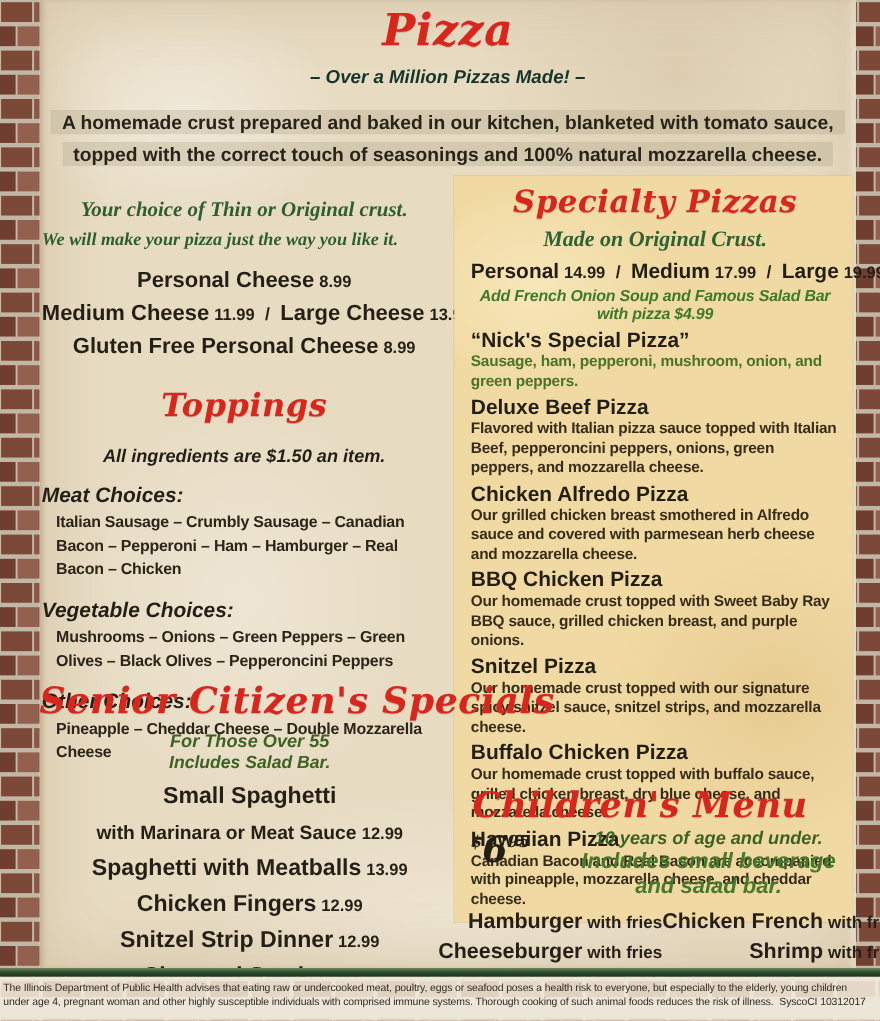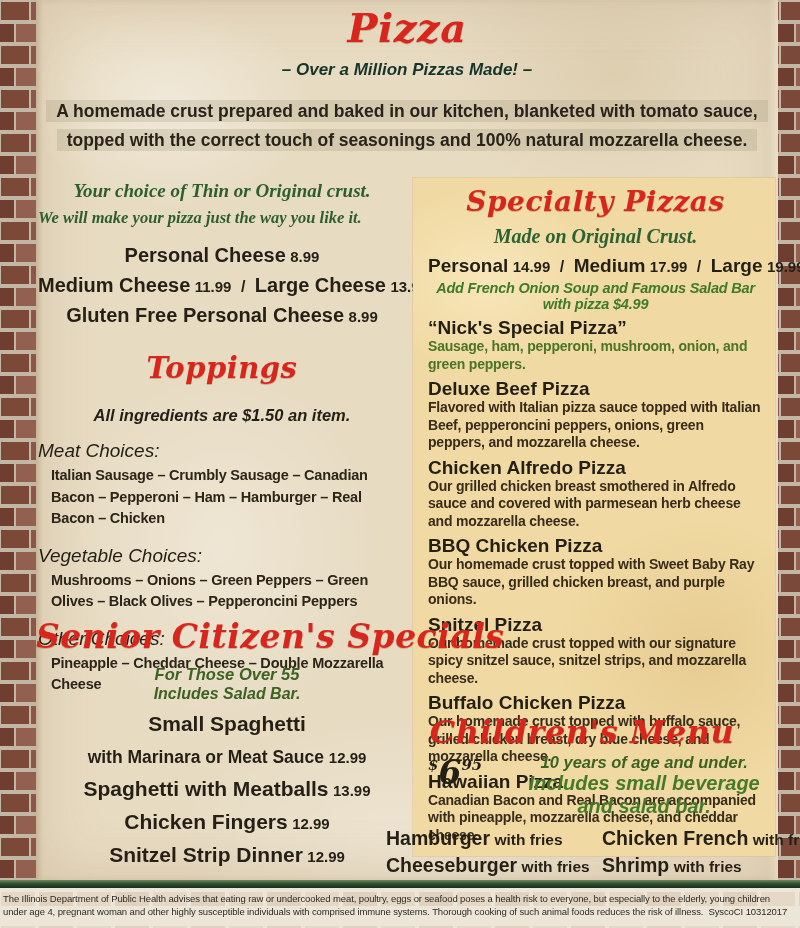--- a/index.html
+++ b/index.html
@@ -48,26 +48,26 @@
   .crust-sub  { font-family:"Liberation Serif", serif; font-weight:bold; font-style:italic; font-size:16.5px; color:#2c5e2e; text-align:left; margin-top:6px; }
   .price-row { text-align:center; margin-top:7px; color:#251f15; font-weight:bold; white-space:nowrap; }
   .price-row.first { margin-top:16px; }
   .item-name { font-size:20px; }
   .item-name.lg { font-size:21px; }
   .price { font-size:15px; }
   .sep { font-size:16px; padding:0 5px; }
   .toppings-title { display:block; text-align:center; font-size:29px; margin-top:24px; }
   .toppings-note { text-align:center; margin-top:21px; font-weight:bold; font-style:italic; font-size:16.5px; color:#241f16; }
   .topping-group { margin-top:15px; }
-  .group-label { font-weight:normal; font-style:italic; font-size:19px; color:#241f16; }
+  .group-label { font-weight:bold; font-style:italic; font-size:19px; color:#241f16; }
   .group-items { margin:3px 0 0 13px; font-weight:bold; font-size:14.5px; line-height:21.5px; letter-spacing:-.2px; color:#2c2518; max-width:352px; }
 
   
   .specialty {
-    position:absolute; top:178px; left:377px; width:362px; padding:8px 12px 12px 15px;
+    position:absolute; top:160px; left:377px; width:362px; padding:8px 12px 12px 15px;
     background-color:#f0d9a2;
     background-image:
       radial-gradient(ellipse 200px 160px at 20% 15%, rgba(255,244,210,.5), rgba(255,244,210,0) 60%),
       radial-gradient(ellipse 240px 220px at 80% 70%, rgba(205,170,105,.28), rgba(205,170,105,0) 60%);
     box-shadow: 0 0 0 1px rgba(210,180,120,.35);
   }
   .spec-title { display:block; text-align:center; font-size:28px; line-height:32px; }
   .spec-sub { text-align:center; margin-top:7px; font-family:"Liberation Serif", serif; font-weight:bold; font-style:italic; font-size:20px; color:#2d6233; }
   .spec-sizes { text-align:center; margin-top:7px; color:#241f15; font-weight:bold; white-space:nowrap; }
   .spec-sizes .item-name { font-size:19px; }
@@ -89,21 +89,21 @@
   .children { position:absolute; top:714px; left:350px; width:392px; }
   .children-title { display:block; text-align:center; font-size:32px; line-height:36px; white-space:nowrap; }
   .children-head { display:flex; align-items:flex-start; margin-top:3px; padding-left:42px; }
   .kid-price { font-family:"DejaVu Serif", serif; font-weight:bold; font-style:italic; color:#241f15; white-space:nowrap; }
   .kid-price .cur { font-size:15px; vertical-align:14px; }
   .kid-price .big { font-size:33px; }
   .kid-price .cents { font-size:15px; vertical-align:14px; }
   .kid-subs { margin-left:28px; text-align:center; }
   .kid-sub1 { font-weight:bold; font-style:italic; font-size:16.5px; color:#3d6222; }
   .kid-sub2 { font-style:italic; font-weight:bold; font-size:20px; color:#467a2a; }
-  .kid-grid { display:grid; grid-template-columns:216px 1fr; row-gap:4px; margin-top:9px; color:#251f15; }
+  .kid-grid { display:grid; grid-template-columns:216px 1fr; row-gap:4px; margin-top:9px; color:#251f15;text-align:right; }
   .kid-item { white-space:nowrap; }
   .kid-name { font-weight:bold; font-size:19.5px; }
   .kid-suffix { font-weight:bold; font-size:15.5px; }
 
   
   .green-bar { position:absolute; left:0; right:0; bottom:40px; height:8px; background:linear-gradient(180deg,#73885e 0%, #31502f 45%, #16301c 100%); }
   .footer { position:absolute; left:0; right:0; bottom:0; height:40px; background:#efe9db; }
   .footer::before {
     content:""; position:absolute; inset:0; opacity:.40;
     background-color:#e8e2d4;

